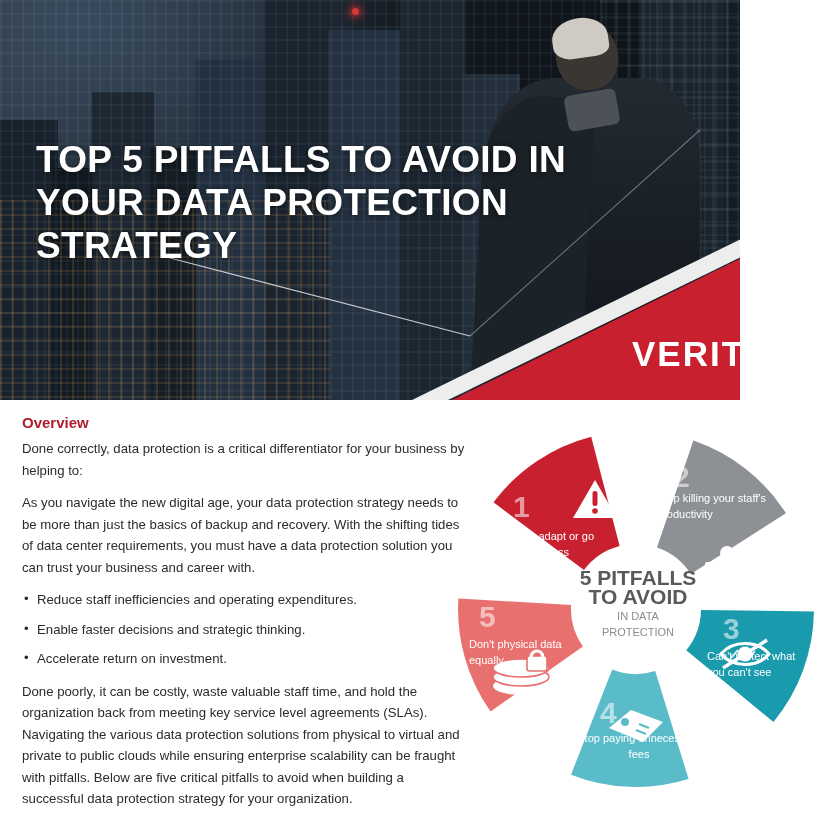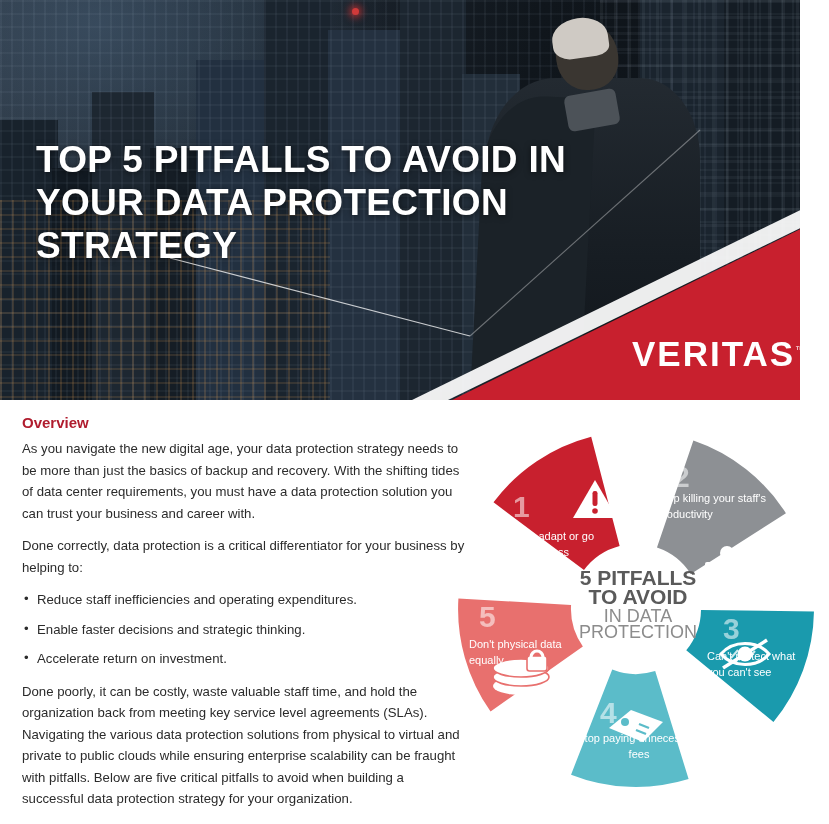--- a/index.html
+++ b/index.html
@@ -14,21 +14,21 @@
   .page {
     position: relative;
     width: 829px;
     height: 824px;
     background: #fff;
   }
 
   
   .hero {
     position: relative;
-    width: 800px;
+    width: 740px;
     height: 400px;
     overflow: hidden;
     background: #be185d;
   }
   .hero-photo {
     position: absolute;
     inset: 0;
     background:
       
       radial-gradient(ellipse 420px 300px at 12% 6%, rgba(70,95,120,0.55), rgba(0,0,0,0) 70%),
@@ -190,21 +190,21 @@
   .wheel svg { display:block; }
 
   .wheel-center {
     position: absolute;
     left: 112px; top: 140px;
     width: 142px;
     text-align: center;
     pointer-events: none;
   }
   .wc1 { color:#5a5a5a; font-size: 21px; font-weight: bold; line-height: 19px; }
-  .wc2 { color:#8c8c8c; font-size: 18px; line-height: 16px; margin-top:2px;}
+  .wc2 { color:#8c8c8c; font-size: 11px; line-height: 16px; margin-top:2px;}
 
   .seg-label {
     position: absolute;
     color: #fff;
     font-size: 11px;
     line-height: 16px;
   }
   .seg-num {
     position: absolute;
     font-size: 30px;
@@ -262,22 +262,22 @@
     <div class="hero-title">TOP 5 PITFALLS TO AVOID IN YOUR DATA PROTECTION STRATEGY</div>
 
     <div class="veritas-logo"><span>VERITAS</span><span class="tm">™</span></div>
   </div>
 
   <div class="content">
 
     <div class="overview-h">Overview</div>
 
     <div class="copy">
+      <p>Done correctly, data protection is a critical differentiator for your business by helping to:</p>
       <p>As you navigate the new digital age, your data protection strategy needs to be more than just the basics of backup and recovery. With the shifting tides of data center requirements, you must have a data protection solution you can trust your business and career with.</p>
-      <p>Done correctly, data protection is a critical differentiator for your business by helping to:</p>
       <ul>
         <li>Reduce staff inefficiencies and operating expenditures.</li>
         <li>Enable faster decisions and strategic thinking.</li>
         <li>Accelerate return on investment.</li>
       </ul>
       <p>Done poorly, it can be costly, waste valuable staff time, and hold the organization back from meeting key service level agreements (SLAs). Navigating the various data protection solutions from physical to virtual and private to public clouds while ensuring enterprise scalability can be fraught with pitfalls. Below are five critical pitfalls to avoid when building a successful data protection strategy for your organization.</p>
     </div>
 
     <div class="wheel">
       <svg width="362" height="362" viewBox="0 0 362 362">

